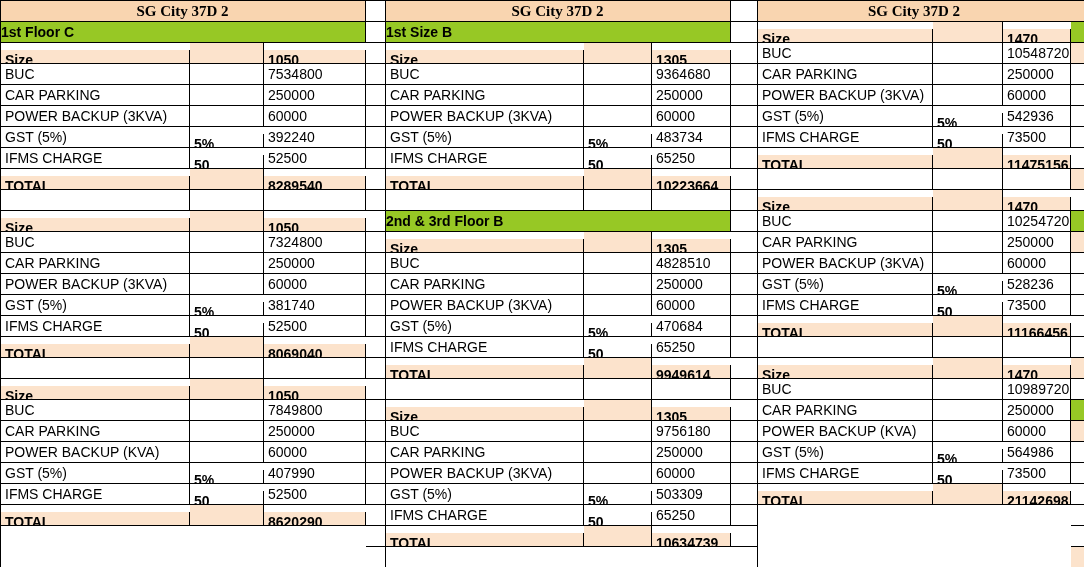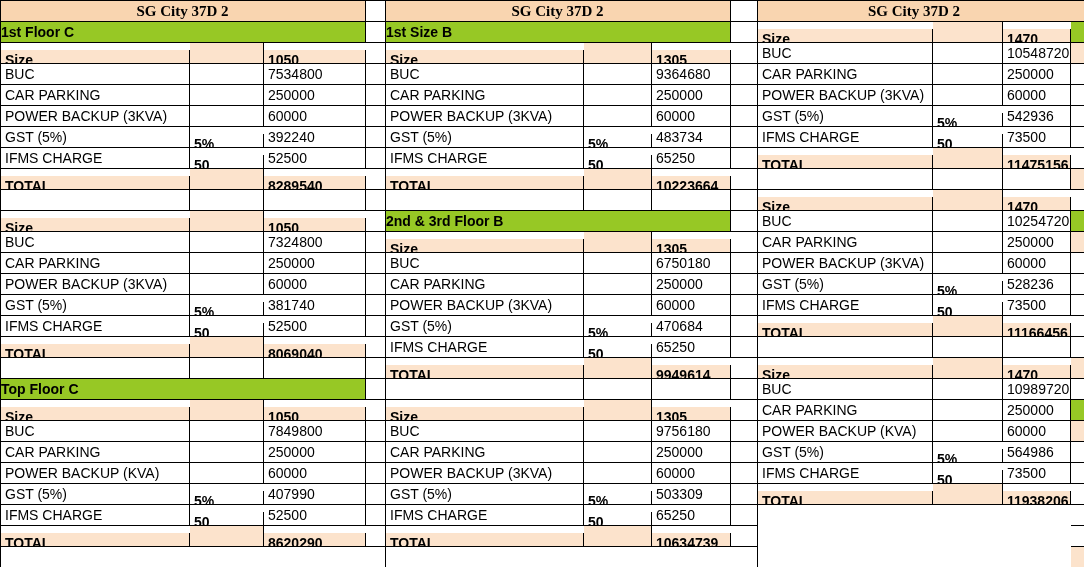--- a/index.html
+++ b/index.html
@@ -82,21 +82,20 @@
       <div class="c">381740</div>
       <div class="c">IFMS CHARGE</div>
       <div class="c b">50</div>
       <div class="c">52500</div>
       <div class="c peach b">TOTAL</div>
       <div class="c peach"></div>
       <div class="c peach b">8069040</div>
       <div class="c"></div>
       <div class="c"></div>
       <div class="c"></div>
-      <div class="c span3 floor">Top Floor C</div>
       <div class="c peach b">Size</div>
       <div class="c peach"></div>
       <div class="c peach b">1050</div>
       <div class="c">BUC</div>
       <div class="c"></div>
       <div class="c">7849800</div>
       <div class="c">CAR PARKING</div>
       <div class="c"></div>
       <div class="c">250000</div>
       <div class="c">POWER BACKUP (KVA)</div>
@@ -167,21 +166,21 @@
       <div class="c peach b">10223664</div>
       <div class="c"></div>
       <div class="c"></div>
       <div class="c"></div>
       <div class="c span3 floor">2nd &amp; 3rd Floor B</div>
       <div class="c peach b">Size</div>
       <div class="c peach"></div>
       <div class="c peach b">1305</div>
       <div class="c">BUC</div>
       <div class="c"></div>
-      <div class="c">6750180</div>
+      <div class="c">4828510</div>
       <div class="c">CAR PARKING</div>
       <div class="c"></div>
       <div class="c">250000</div>
       <div class="c">POWER BACKUP (3KVA)</div>
       <div class="c"></div>
       <div class="c">60000</div>
       <div class="c">GST (5%)</div>
       <div class="c b">5%</div>
       <div class="c">470684</div>
       <div class="c">IFMS CHARGE</div>
@@ -307,21 +306,21 @@
       <div class="c"></div>
       <div class="c">60000</div>
       <div class="c">GST (5%)</div>
       <div class="c b">5%</div>
       <div class="c">564986</div>
       <div class="c">IFMS CHARGE</div>
       <div class="c b">50</div>
       <div class="c">73500</div>
       <div class="c peach b">TOTAL</div>
       <div class="c peach"></div>
-      <div class="c peach b">11938206</div>
+      <div class="c peach b">21142698</div>
     </div>
   <div class="stack sliver">
       <div class="c hdr"></div>
       <div class="c floor"></div>
       <div class="c peach"></div>
       <div class="c"></div>
       <div class="c"></div>
       <div class="c"></div>
       <div class="c"></div>
       <div class="c"></div>

